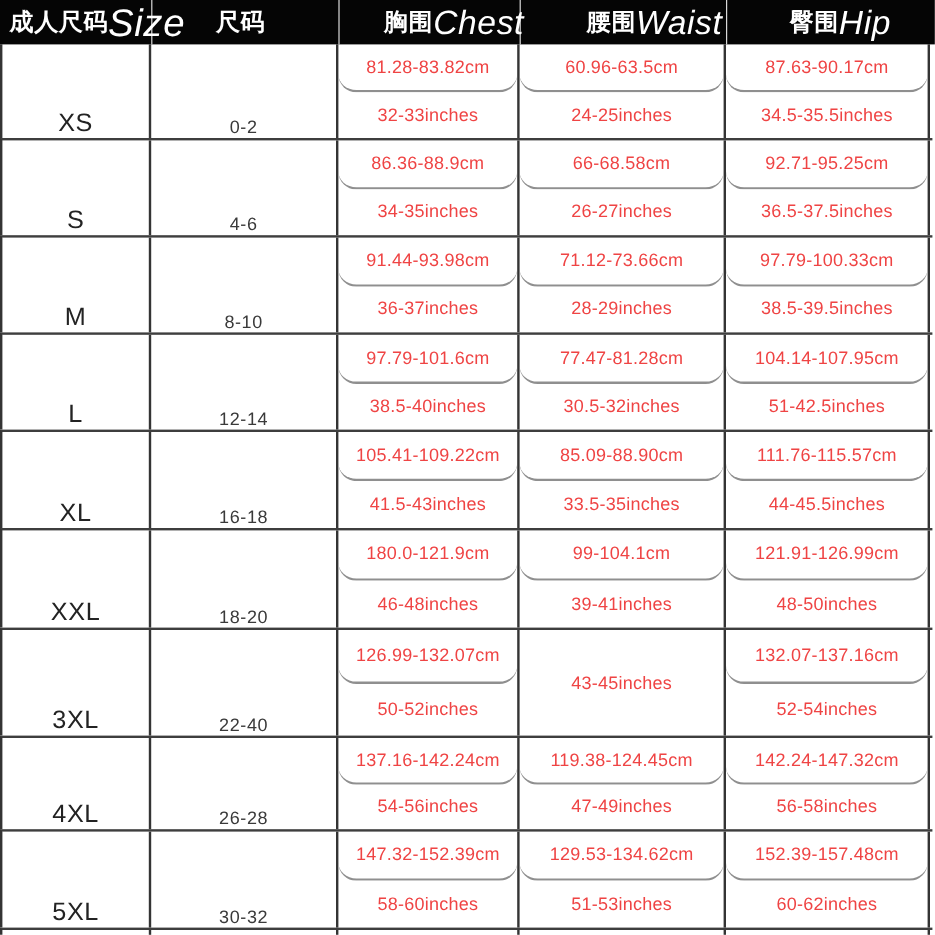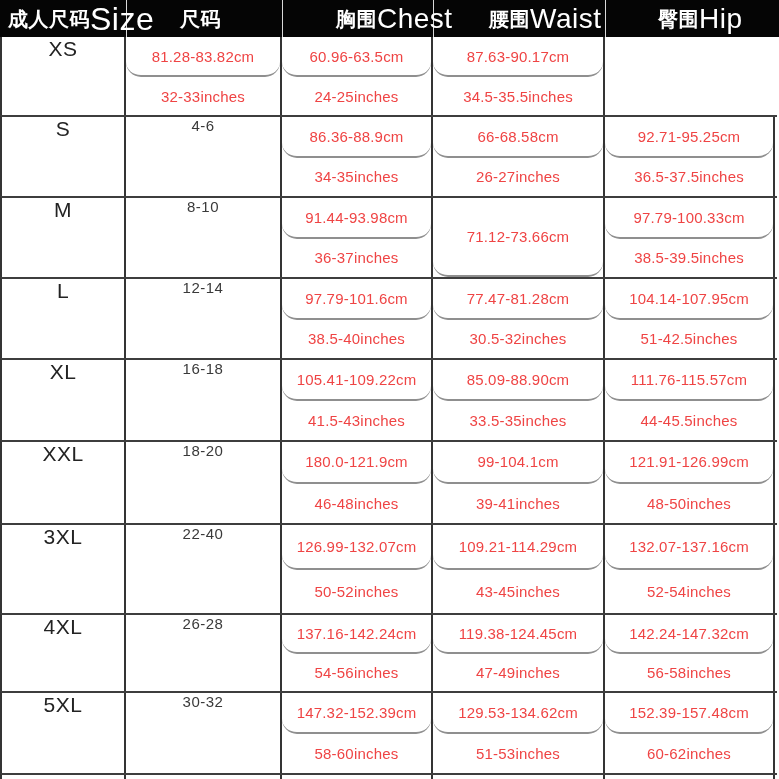--- a/index.html
+++ b/index.html
@@ -10,21 +10,21 @@
   }
   .sheet{position:relative;width:779px;height:567px;background:#fff;}
 
   
   .hdr{position:relative;height:37px;background:#050505;overflow:visible;z-index:5;}
   .hdr-label{
     position:absolute;top:0;height:37px;display:flex;align-items:center;
     color:#ffffff;white-space:nowrap;z-index:2;line-height:1;
   }
   .hz{font-weight:700;font-size:20px;letter-spacing:0.5px;}
-  .he{font-weight:400;font-size:28px;letter-spacing:0.5px;}
+  .he{font-weight:400;font-size:28px;letter-spacing:0.5px;font-style:italic;}
   .he-lg{font-size:32px;}
   .hdr-sep{position:absolute;top:0;bottom:0;width:1px;background:rgba(255,255,255,0.85);z-index:1;}
 
   
   .tbl{position:relative;width:779px;}
   .row{
     display:grid;
     grid-template-columns:124px 156px 151px 172px 170px;
     border-top:2px solid #3e3e3e;
     border-left:2px solid #343434;
@@ -40,21 +40,21 @@
   .tbl .row:nth-child(5){height:82px;}
   .tbl .row:nth-child(6){height:83px;}
   .tbl .row:nth-child(7){height:90px;}
   .tbl .row:nth-child(8){height:78px;}
   .tbl .row:nth-child(9){height:82px;}
   .tbl .row.partial{height:6px;border-top:2px solid #3e3e3e;}
 
   .cell{
     position:relative;box-sizing:border-box;
     border-right:2px solid #343434;
-    display:flex;align-items:flex-start;justify-content:center;
+    display:flex;align-items:flex-end;justify-content:center;
     overflow:hidden;
   }
   .size-txt{font-size:21px;color:#232323;letter-spacing:0.5px;}
   .us-txt{font-size:15px;color:#3a3a3a;letter-spacing:0.5px;}
 
   .meas{flex-direction:column;align-items:stretch;padding:0;}
   .half{
     flex:1;display:flex;align-items:center;justify-content:center;
     font-size:15px;color:#ef4444;letter-spacing:0.2px;border-radius:15px;
   }
@@ -71,39 +71,42 @@
     <div class="hdr-sep" style="left:433px"></div>
     <div class="hdr-sep" style="left:605px"></div>
 
     <div class="hdr-label" style="left:8px">
       <span class="hz">成人尺码</span>
         <span class="he he-lg">Size</span>
     </div>
     <div class="hdr-label" style="left:180px">
       <span class="hz">尺码</span>
     </div>
-    <div class="hdr-label" style="left:336px">
+    <div class="hdr-label" style="left:320px">
       <span class="hz">胸围</span>
         <span class="he">Chest</span>
     </div>
     <div class="hdr-label" style="left:489px">
       <span class="hz">腰围</span>
         <span class="he">Waist</span>
     </div>
     <div class="hdr-label" style="left:658px">
       <span class="hz">臀围</span>
         <span class="he">Hip</span>
     </div>
   </div>
 
   <div class="tbl">
       <div class="row">
       <div class="cell">
         <span class="size-txt">XS</span>
       </div>
+      <div class="cell">
+        <span class="us-txt">0-2</span>
+      </div>
       <div class="cell meas">
         <div class="half top">81.28-83.82cm</div>
         <div class="half">32-33inches</div>
       </div>
       <div class="cell meas">
         <div class="half top">60.96-63.5cm</div>
         <div class="half">24-25inches</div>
       </div>
       <div class="cell meas">
         <div class="half top">87.63-90.17cm</div>
@@ -136,20 +139,21 @@
       </div>
       <div class="cell">
         <span class="us-txt">8-10</span>
       </div>
       <div class="cell meas">
         <div class="half top">91.44-93.98cm</div>
         <div class="half">36-37inches</div>
       </div>
       <div class="cell meas">
         <div class="half top">71.12-73.66cm</div>
+        <div class="half">28-29inches</div>
       </div>
       <div class="cell meas">
         <div class="half top">97.79-100.33cm</div>
         <div class="half">38.5-39.5inches</div>
       </div>
     </div>
       <div class="row">
       <div class="cell">
         <span class="size-txt">L</span>
       </div>
@@ -214,21 +218,20 @@
         <span class="size-txt">3XL</span>
       </div>
       <div class="cell">
         <span class="us-txt">22-40</span>
       </div>
       <div class="cell meas">
         <div class="half top">126.99-132.07cm</div>
         <div class="half">50-52inches</div>
       </div>
       <div class="cell meas">
-        <div class="half top">109.21-114.29cm</div>
         <div class="half">43-45inches</div>
       </div>
       <div class="cell meas">
         <div class="half top">132.07-137.16cm</div>
         <div class="half">52-54inches</div>
       </div>
     </div>
       <div class="row">
       <div class="cell">
         <span class="size-txt">4XL</span>

